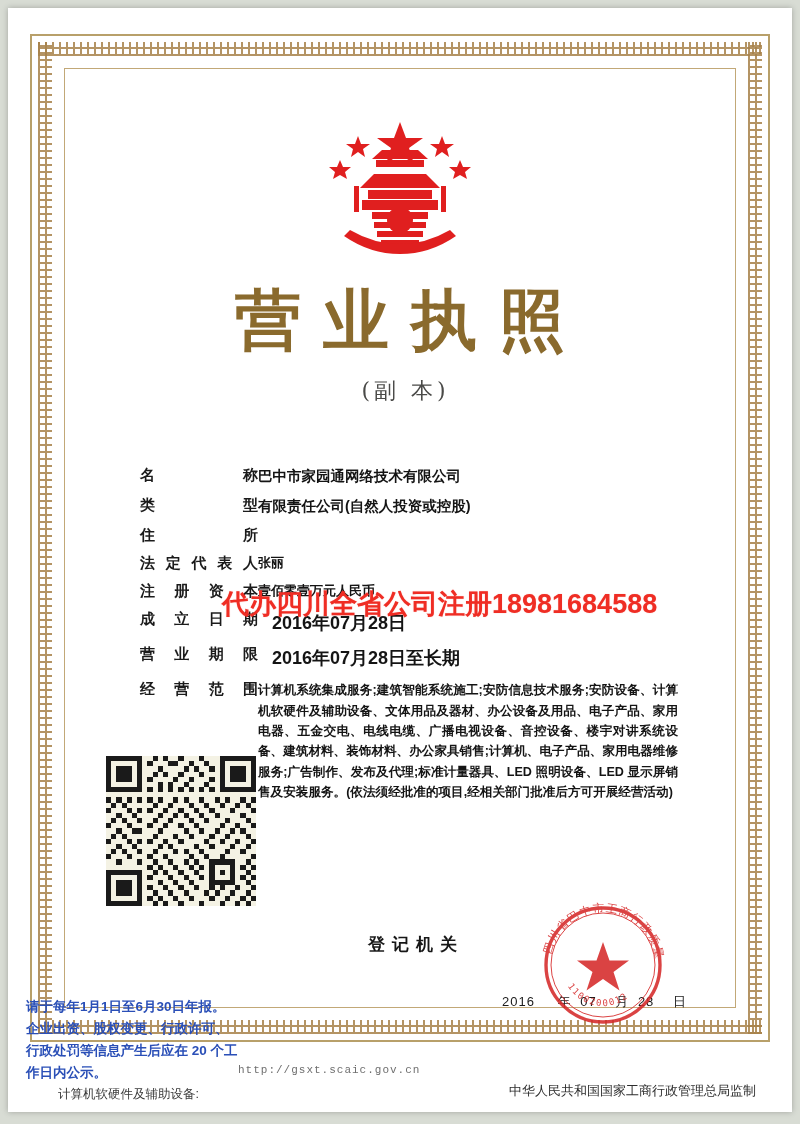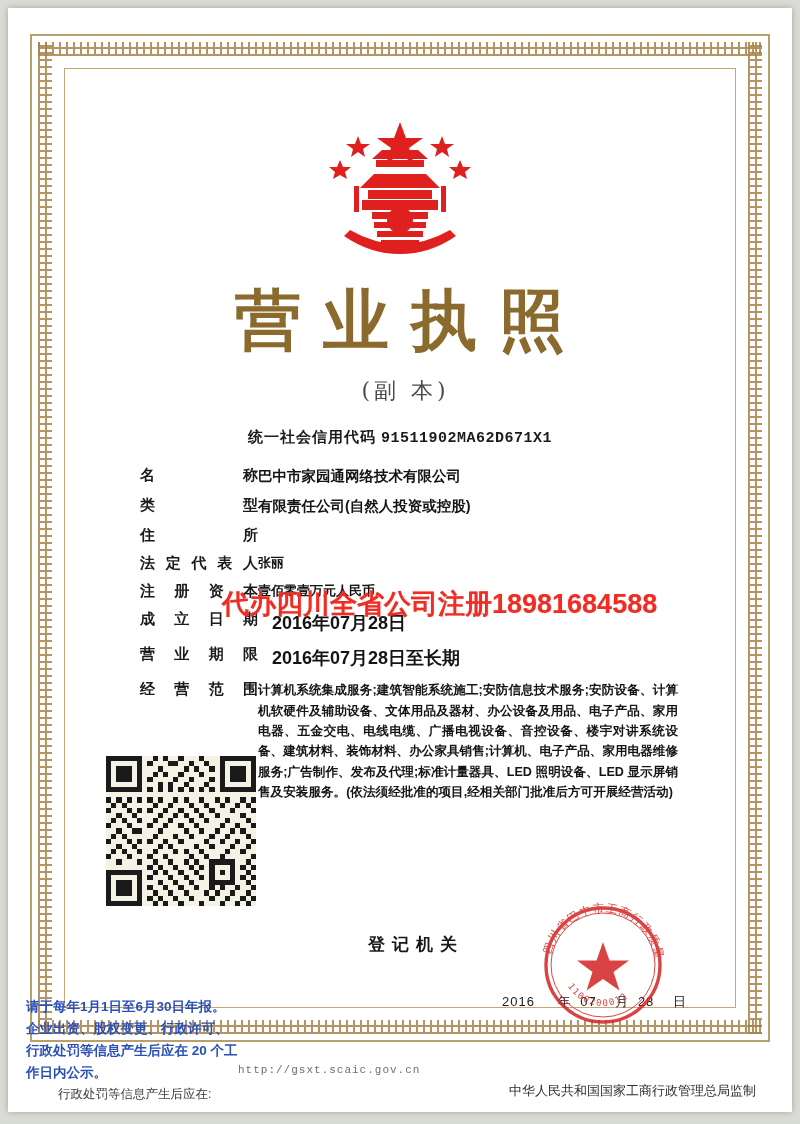--- a/index.html
+++ b/index.html
@@ -178,24 +178,20 @@
         <polygon points="146,44 149,51 157,51 151,56 153,63 146,59 139,63 141,56 135,51 143,51"></polygon>
 
         <path d="M30 120 q26 18 56 18 q30 0 56 -18 l-6 -6 q-24 14 -50 14 q-26 0 -50 -14 z"></path>
       </g>
     </svg>
   </div>
 
   <div id="title">营业执照</div>
   <div id="subtitle">(副 本)</div>
 
-  <div id="credit-row">
-    <span>统一社会信用代码</span>
-    <span class="code">91511902MA62D671X1</span>
-  </div>
 
   <div id="fields">
     <div class="row">
       <div class="label">
         <span>名</span>
         <span>称</span>
       </div>
       <div class="value">巴中市家园通网络技术有限公司</div>
     </div>
 
@@ -532,16 +528,16 @@
     <div>请于每年1月1日至6月30日年报。</div>
     <div>企业出资、股权变更、行政许可、</div>
     <div>行政处罚等信息产生后应在 20 个工</div>
     <div>作日内公示。</div>
   </div>
 
   <div id="ad">代办四川全省公司注册18981684588</div>
 
   <div id="wm-url">http://gsxt.scaic.gov.cn</div>
 
-  <div id="footer-left">行政处罚等信息产生后应在:</div>
+  <div id="footer-left">计算机软硬件及辅助设备:</div>
   <div id="footer-right">中华人民共和国国家工商行政管理总局监制</div>
 
 </div>
 
 </body></html>

